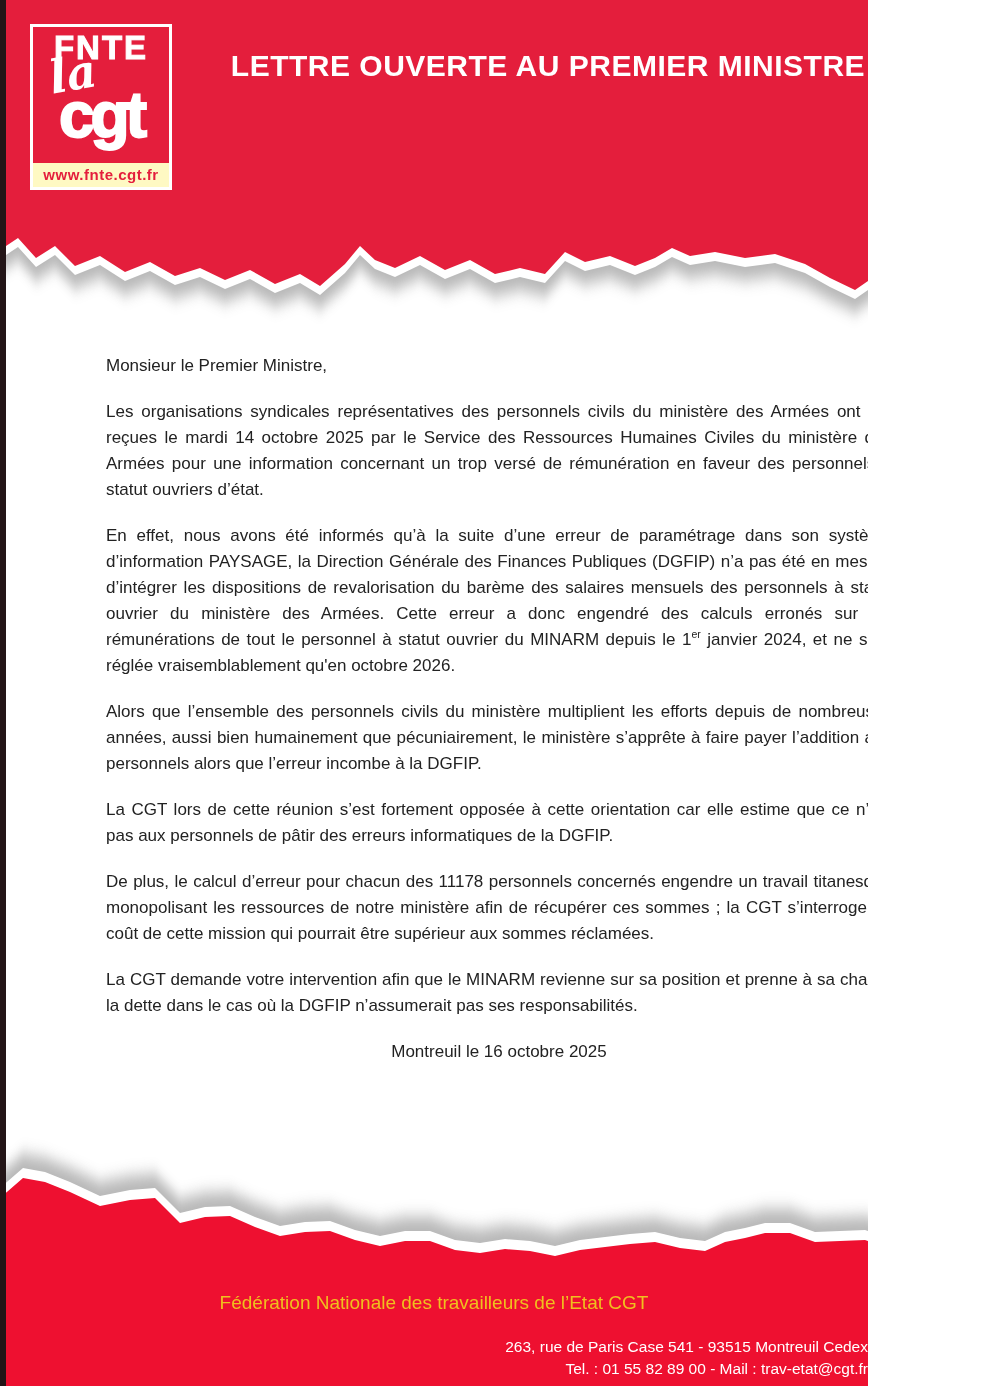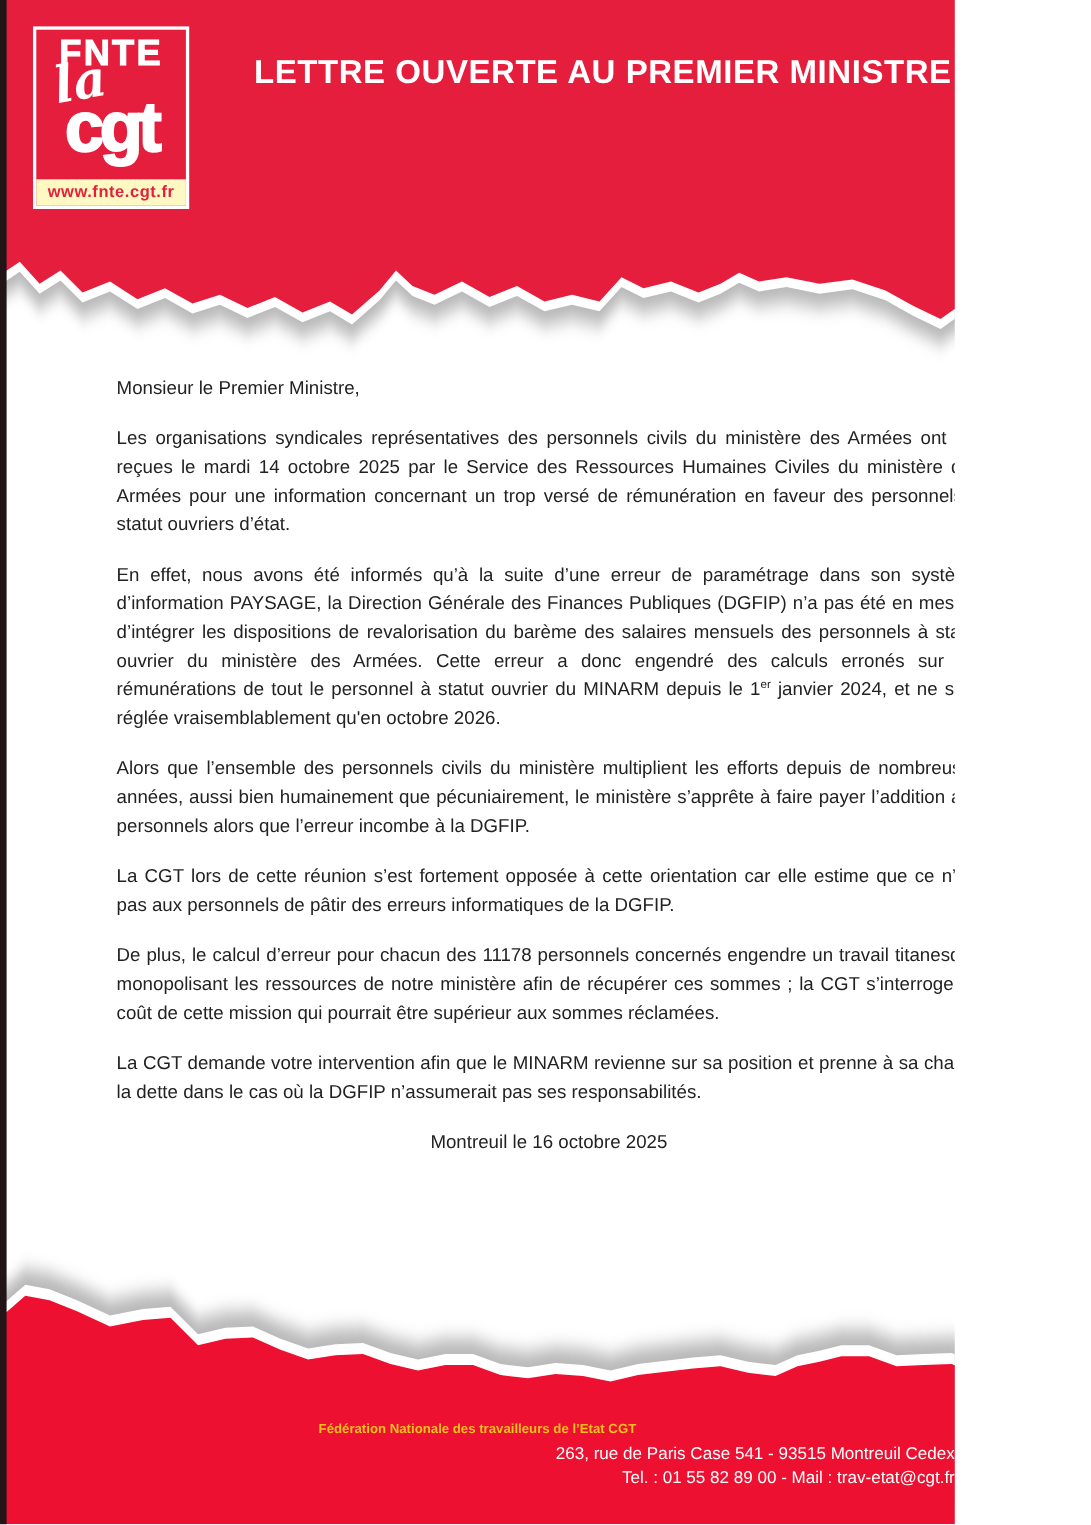--- a/index.html
+++ b/index.html
@@ -44,32 +44,32 @@
     text-align:center; color:#fff; font-weight:bold; font-size:30px;
     line-height:43px; letter-spacing:0.5px;
   }
 
   
   .body {
     position:absolute; left:106px; top:336px; width:786px; z-index:2;
     color:var(--ink,#222); font-size:17px; line-height:26px;
     text-align:justify;
   }
-  .body p { margin:4px 0 20px 0; }
+  .body p { margin:17px 0 20px 0; }
   .body sup { font-size:0.62em; vertical-align:super; line-height:0; }
   .dateline { text-align:center; margin-top:6px !important; }
 
   
   .footer-text {
     position:absolute; left:0; top:1292px; width:100%; z-index:3;
     text-align:center;
   }
   .footer-org {
-    color:var(--yellow,#f0c01e); font-weight:bold; font-size:12px;
-    margin-bottom:5px;
+    color:var(--yellow,#f0c01e); font-weight:normal; font-size:19px;
+    margin-bottom:22px;
   }
   .footer-addr, .footer-tel { color:#fff; font-size:15.5px; line-height:22px;text-align:right; }
 
   
   .edge-strip {
     position:absolute; left:0; top:0; width:6px; height:100%;
     background:var(--dark-edge,#231517); z-index:9;
   }
 </style>
 </head>

